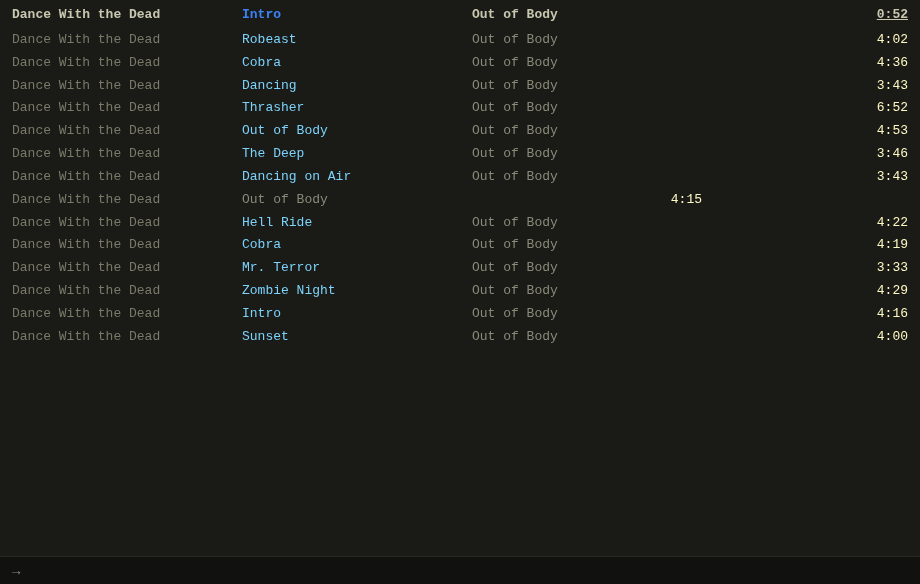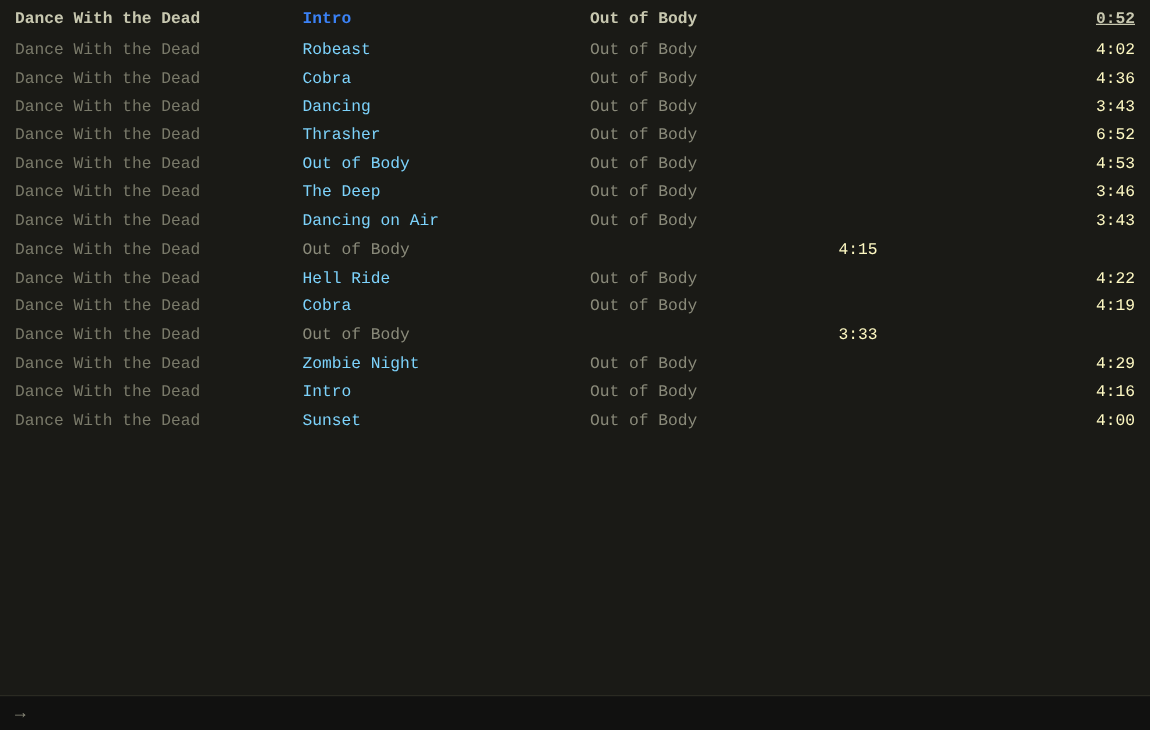--- a/index.html
+++ b/index.html
@@ -147,20 +147,21 @@
       <span class="duration">4:22</span>
     </div>
     <div class="track-row">
       <span class="col-artist">Dance With the Dead</span>
       <span class="col-title">Cobra</span>
       <span class="col-album">Out of Body</span>
       <span class="duration">4:19</span>
     </div>
     <div class="track-row">
       <span class="col-artist">Dance With the Dead</span>
+      <span class="col-title">Mr. Terror</span>
       <span class="col-album">Out of Body</span>
       <span class="duration">3:33</span>
     </div>
     <div class="track-row">
       <span class="col-artist">Dance With the Dead</span>
       <span class="col-title">Zombie Night</span>
       <span class="col-album">Out of Body</span>
       <span class="duration">4:29</span>
     </div>
     <div class="track-row">

